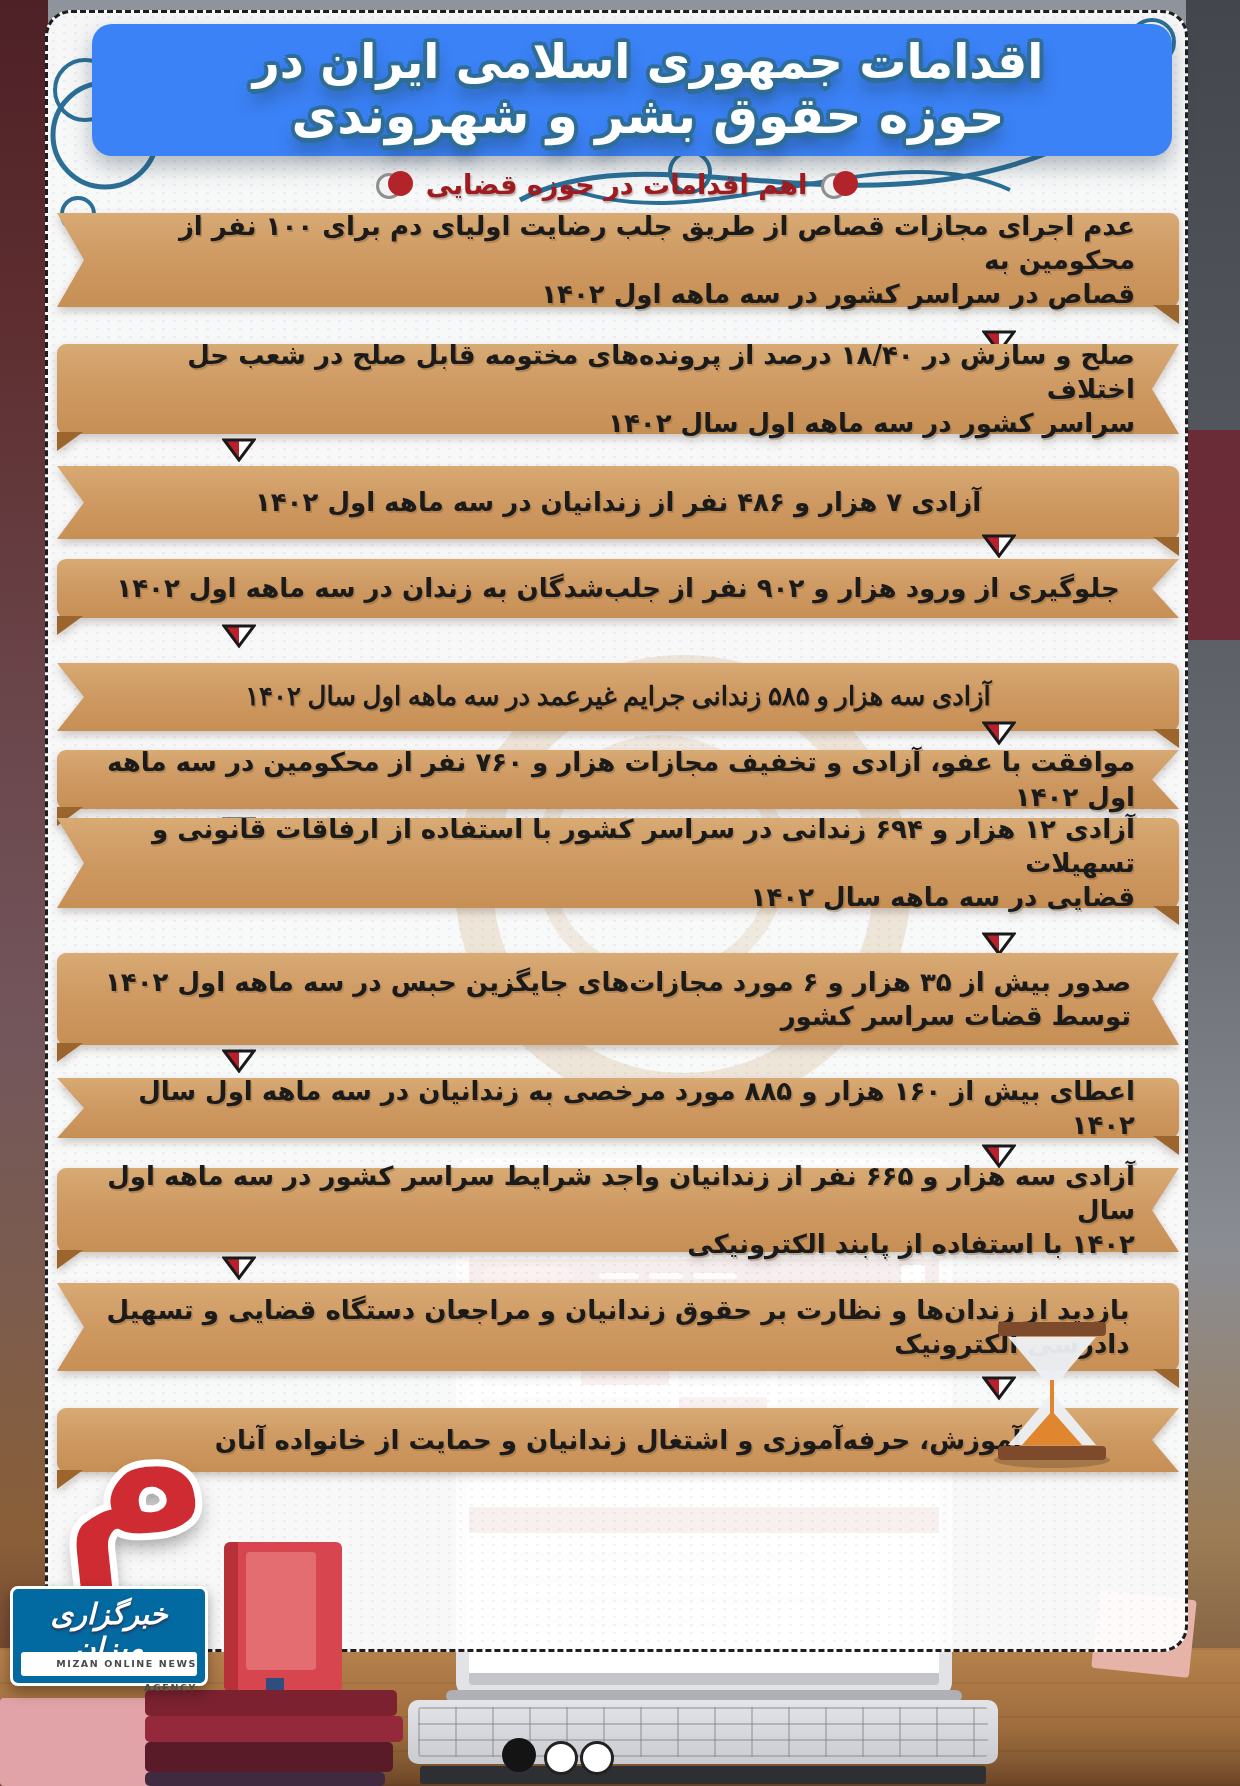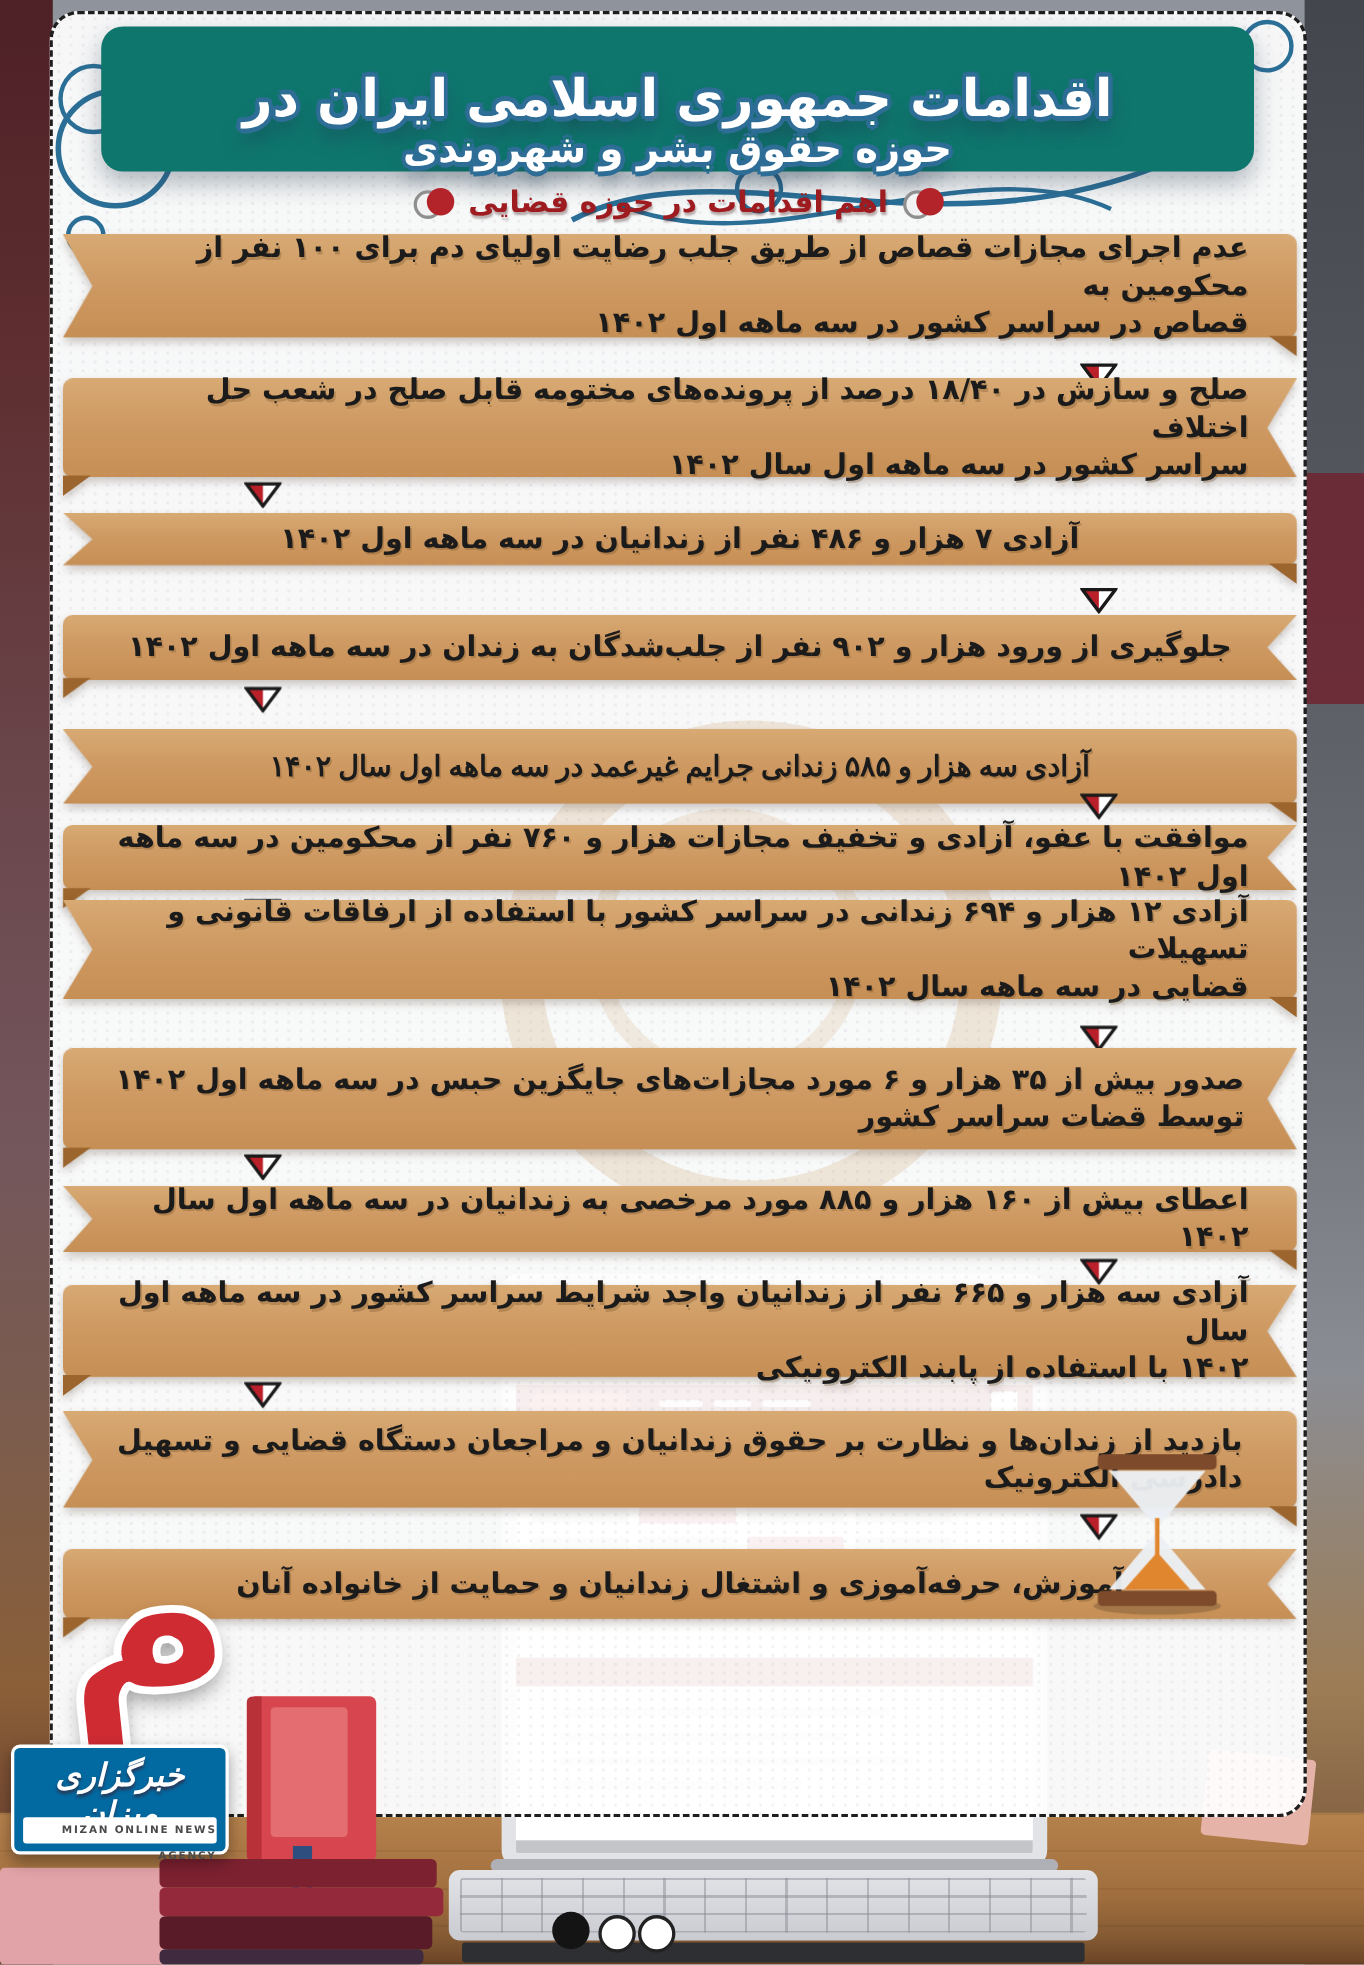--- a/index.html
+++ b/index.html
@@ -52,27 +52,27 @@
     background-size:11px 8px;
     border:3px dashed #1e1e1e;border-radius:26px;box-sizing:border-box;}
   .watermark{left:455px;top:655px;width:380px;height:380px;border:38px solid rgba(205,160,104,0.22);
     border-radius:50%;z-index:1;}
   .watermark-inner{left:535px;top:735px;width:220px;height:220px;border:16px solid rgba(205,160,104,0.18);
     border-radius:50%;z-index:1;}
 
   svg.doodles{left:0;top:0;width:1240px;height:1786px;z-index:1;pointer-events:none;}
 
   
-  .title-box{left:92px;top:24px;width:1048px;height:132px;background:#0f766e;border-radius:20px;z-index:2;
-    box-shadow:0 10px 22px rgba(40,60,80,.35);display:flex;flex-direction:column;align-items:center;justify-content:flex-end;}
+  .title-box{left:92px;top:24px;width:1048px;height:132px;background:#3b82f6;border-radius:20px;z-index:2;
+    box-shadow:0 10px 22px rgba(40,60,80,.35);display:flex;flex-direction:column;align-items:center;justify-content:center;padding-left:32px;}
   .title-line{direction:rtl;color:#fff;font-weight:bold;line-height:1.12;white-space:nowrap;
     text-shadow:-3px -3px 0 #2e6d96,3px -3px 0 #2e6d96,-3px 3px 0 #2e6d96,3px 3px 0 #2e6d96,
       -4px 0 0 #2e6d96,4px 0 0 #2e6d96,0 -4px 0 #2e6d96,0 5px 0 #2e6d96,0 12px 16px rgba(30,55,75,.55);}
   .title-line.l1{font-size:47px;}
-  .title-line.l2{font-size:35px;}
+  .title-line.l2{font-size:50px;}
 
   
   .section-header{left:45px;top:164px;width:1143px;height:40px;z-index:2;display:flex;align-items:center;justify-content:center;gap:14px;}
   .section-label{direction:rtl;color:#9e1b20;font-size:27px;font-weight:bold;text-shadow:1px 2px 2px rgba(60,20,20,.35);}
   .bullet{position:relative;width:36px;height:26px;}
   .bullet .c-gray{position:absolute;left:0;top:2px;width:20px;height:20px;border:3px solid #8f8f8f;border-radius:50%;background:#f2f2f2;}
   .bullet .c-red{position:absolute;left:12px;top:0;width:25px;height:25px;border-radius:50%;background:#b2232a;}
 
   
   .banner{left:57px;width:1122px;z-index:2;filter:drop-shadow(0 4px 4px rgba(60,40,20,0.25));}
@@ -206,21 +206,21 @@
     <div class="banner-fold"></div>
   <div class="banner-text">صلح و سازش در ۱۸/۴۰ درصد از پرونده‌های مختومه قابل صلح در شعب حل اختلاف
 سراسر کشور در سه ماهه اول سال ۱۴۰۲</div>
 </div>
 <svg class="abs arrow" style="left:222px;top:438px;" viewBox="0 0 34 24">
     <path d="M2 2 L32 2 L17 22 Z" fill="#ffffff"></path>
     <path d="M2 2 L17 2 L17 22 Z" fill="#b9202a"></path>
     <path d="M2 2 L32 2 L17 22 Z" fill="none" stroke="#1a1a1a" stroke-width="3"></path>
   </svg>
 
-<div class="abs banner b-odd" style="top:466px;height:48px;">
+<div class="abs banner b-odd" style="top:466px;height:73px;">
   <div class="banner-bg"></div>
     <div class="banner-fold"></div>
   <div class="banner-text">آزادی ۷ هزار و ۴۸۶ نفر از زندانیان در سه ماهه اول ۱۴۰۲</div>
 </div>
 <svg class="abs arrow" style="left:982px;top:534px;" viewBox="0 0 34 24">
     <path d="M2 2 L32 2 L17 22 Z" fill="#ffffff"></path>
     <path d="M2 2 L17 2 L17 22 Z" fill="#b9202a"></path>
     <path d="M2 2 L32 2 L17 22 Z" fill="none" stroke="#1a1a1a" stroke-width="3"></path>
   </svg>
 

